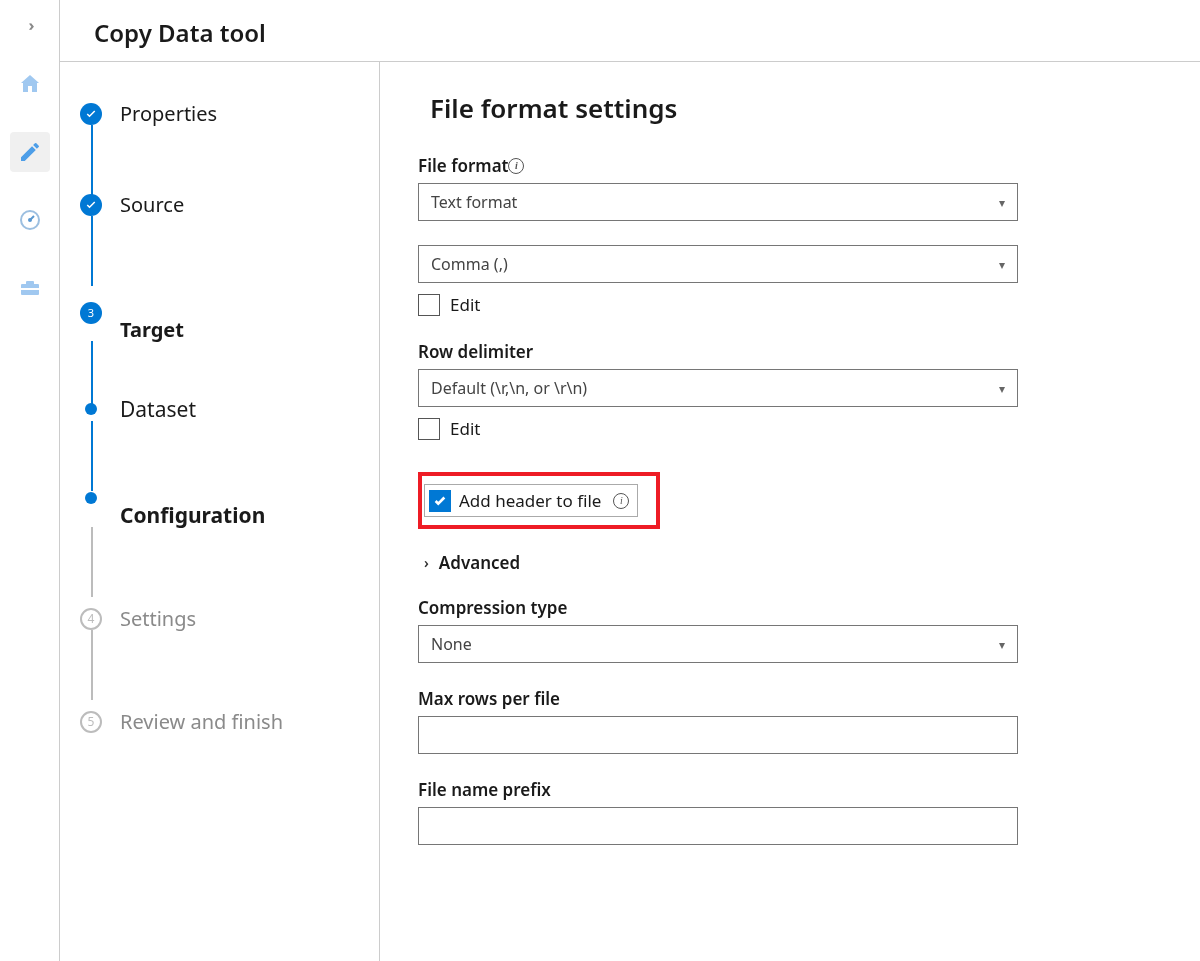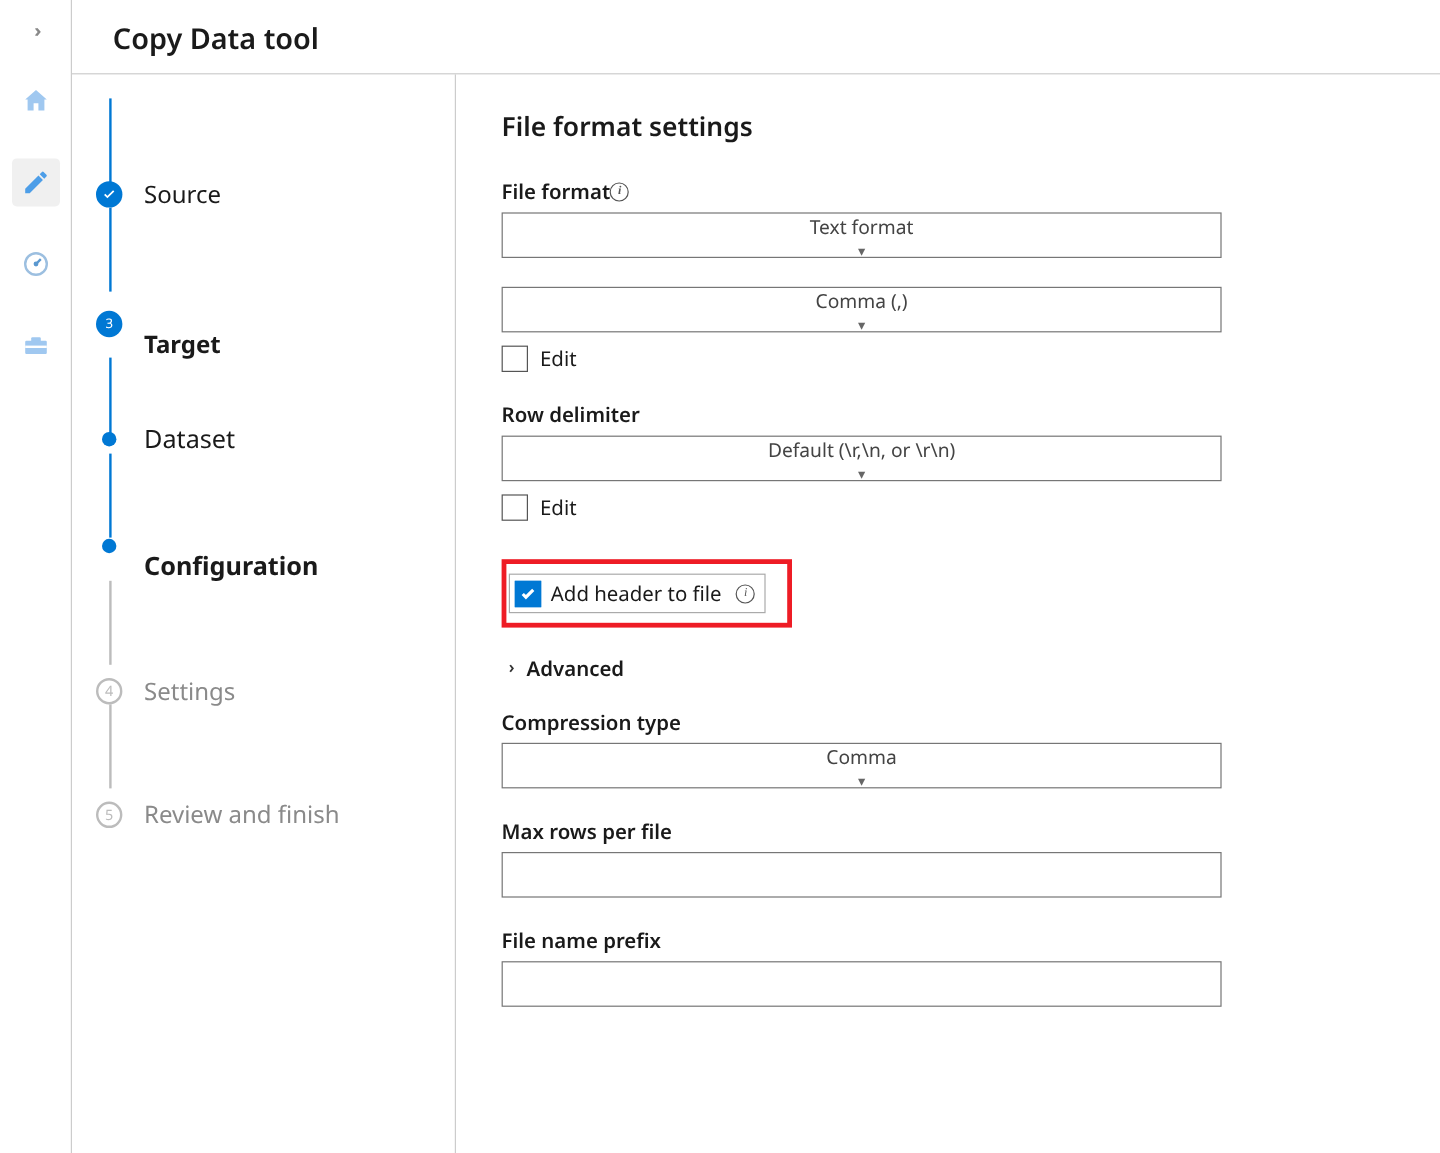--- a/index.html
+++ b/index.html
@@ -41,25 +41,25 @@
   .step-label.sub{font-size:21px;}
   .step-label.sub.bold{font-weight:700;}
   .step-label.muted{color:var(--muted);}
   .step-spacer{height:48px;position:relative;}
   .step-spacer .line{position:absolute;left:11px;top:-10px;width:2px;height:70px;background:var(--blue);}
   .step-spacer .line.muted{background:#bcbcbc;}
   .step-spacer.tall{height:60px;}
 
   
   .form{flex:1;padding:28px 38px 28px 38px;overflow:auto;}
-  .form h2{margin:0 0 28px 0;font-size:22px;font-weight:600;color:var(--text);}
+  .form h2{margin:0 0 28px 12px;font-size:26px;font-weight:600;color:var(--text);}
   .field{margin-bottom:24px;}
   .field-label{font-size:17px;font-weight:600;color:var(--text);margin-bottom:6px;display:flex;align-items:center;gap:0;}
   .info-icon{width:16px;height:16px;border:1.2px solid #555;border-radius:50%;display:inline-flex;align-items:center;justify-content:center;font-size:10px;color:#555;font-family:Georgia,serif;font-style:italic;line-height:1;}
-  .select, .text-input{width:100%;max-width:600px;height:38px;border:1px solid var(--border);background:#fff;display:flex;align-items:center;justify-content:space-between;padding:0 12px;font-size:16px;color:#444;cursor:pointer;flex-direction:column;}
+  .select, .text-input{width:100%;max-width:600px;height:38px;border:1px solid var(--border);background:#fff;display:flex;align-items:center;justify-content:space-between;padding:0 12px;font-size:16px;color:#444;cursor:pointer;}
   .select .chev{color:#666;font-size:12px;}
   .text-input{cursor:text;color:#222;}
   .checkbox-row{display:flex;align-items:center;gap:10px;margin-top:10px;}
   .checkbox{width:22px;height:22px;border:1px solid #555;background:#fff;display:flex;align-items:center;justify-content:center;cursor:pointer;flex-shrink:0;}
   .checkbox.checked{background:var(--blue);border-color:var(--blue);}
   .checkbox.checked svg{width:14px;height:14px;stroke:#fff;stroke-width:3;fill:none;}
   .checkbox-label{font-size:17px;color:var(--text);}
 
   
   .highlight-box{border:4px solid var(--highlight);padding:8px 18px 8px 2px;display:inline-flex;align-items:center;gap:6px;margin-top:8px;}
@@ -102,20 +102,28 @@
 </div>
 
 <div class="main-col">
   <div class="main-header">Copy Data tool</div>
   <hr class="header-divider">
 
   <div class="content-row">
 
     <div class="wizard">
 
+      <div class="step">
+        <div class="step-marker">
+          <svg viewBox="0 0 16 16" width="12" height="12">
+              <path d="M3 8l3 3 7-7" stroke="#fff" stroke-width="2" fill="none"></path>
+            </svg>
+        </div>
+        <div class="step-label">Properties</div>
+      </div>
       <div class="step-spacer">
           <div class="line"></div>
         </div>
 
       <div class="step">
         <div class="step-marker">
           <svg viewBox="0 0 16 16" width="12" height="12">
               <path d="M3 8l3 3 7-7" stroke="#fff" stroke-width="2" fill="none"></path>
             </svg>
         </div>
@@ -217,21 +225,21 @@
       <div class="expander">
         <span class="chev">›</span>
         <span>Advanced</span>
       </div>
 
       <div class="field">
         <div class="field-label">
           <span>Compression type</span>
         </div>
         <div class="select">
-          <span>Comma</span>
+          <span>None</span>
           <span class="chev">▾</span>
         </div>
       </div>
 
       <div class="field">
         <div class="field-label">
           <span>Max rows per file</span>
         </div>
         <div class="text-input">
           <span></span>

